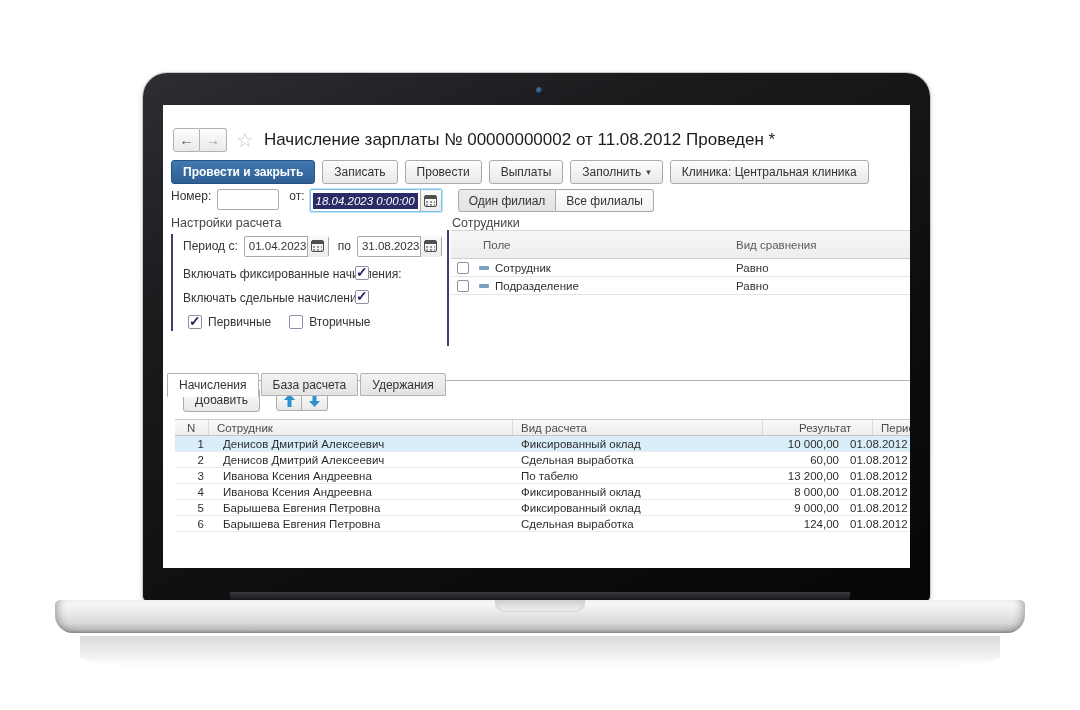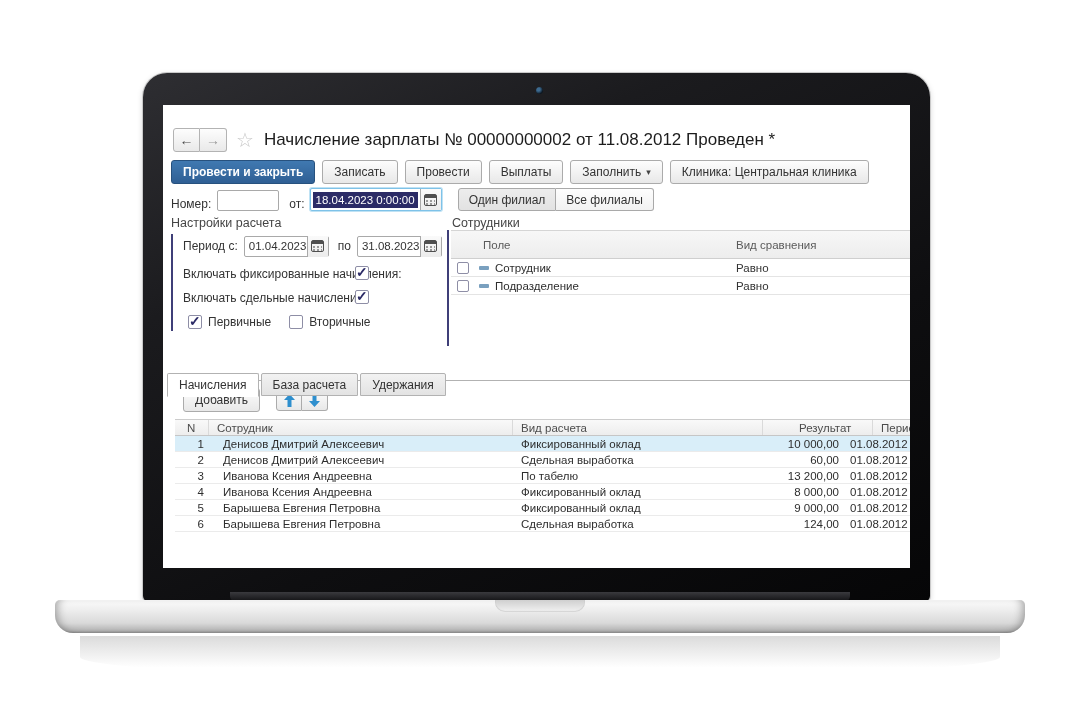--- a/index.html
+++ b/index.html
@@ -45,26 +45,26 @@
 
   
   .toolbar{ position:absolute; left:8px; top:55px; height:24px; display:flex; gap:7px; }
   .btn{ height:24px; padding:0 11px; display:inline-flex; align-items:center; justify-content:center;
     border:1px solid #ababab; border-radius:3px; background:linear-gradient(#fdfdfd,#e8e8e8);
     font-size:12px; color:#333; white-space:nowrap; cursor:pointer; }
   .btn.primary{ background:linear-gradient(#4079b1,#2f5f94); border-color:#27517e; color:#fff; font-weight:bold; }
   .btn .dd{ margin-left:5px; font-size:9px; color:#444; }
 
   
-  .doc-row{ position:absolute; left:8px; top:84px; height:22px; display:flex; align-items:flex-end; }
+  .doc-row{ position:absolute; left:8px; top:84px; height:22px; display:flex; align-items:flex-start; }
   .lbl{ font-size:12px; color:#333; }
   .txt-input{ width:62px; height:21px; border:1px solid #a9a9a9; border-radius:2px; background:#fff;
     margin-left:6px; font-size:11.5px; padding:0 3px; font-family:"Liberation Sans",sans-serif; }
   .date-wrap{ display:inline-flex; align-items:center; height:23px; margin-left:5px;
-    border:1px solid #7ec2e8; box-shadow:0 0 0 1px #bfe2f4; border-radius:2px; background:#fff; }
+    border:1px solid #7ec2e8; box-shadow:0 0 0 1px #bfe2f4; border-radius:2px; background:#fff;font-style:italic; }
   .date-wrap .sel{ background:#2b2b66; color:#fff; font-size:11.5px; padding:2px 3px; margin:0 2px; white-space:nowrap; }
   .cal-btn{ width:21px; height:21px; border-left:1px solid #a9a9a9; background:linear-gradient(#fafafa,#ececec);
     display:flex; align-items:center; justify-content:center; cursor:pointer; }
   .cal-icon{ width:13px; height:12px; border:1px solid #4f4f4f; border-radius:2px;
     background:
       linear-gradient(#4f4f4f,#4f4f4f) 0 0/100% 3px no-repeat,
       repeating-linear-gradient(90deg,#9a9a9a 0 2px,transparent 2px 4px) 1px 5px/9px 2px no-repeat,
       repeating-linear-gradient(90deg,#9a9a9a 0 2px,transparent 2px 4px) 1px 8px/9px 2px no-repeat; }
   .branch-group{ display:inline-flex; margin-left:16px; height:23px; }
   .branch-btn{ height:23px; padding:0 10px; display:inline-flex; align-items:center;

